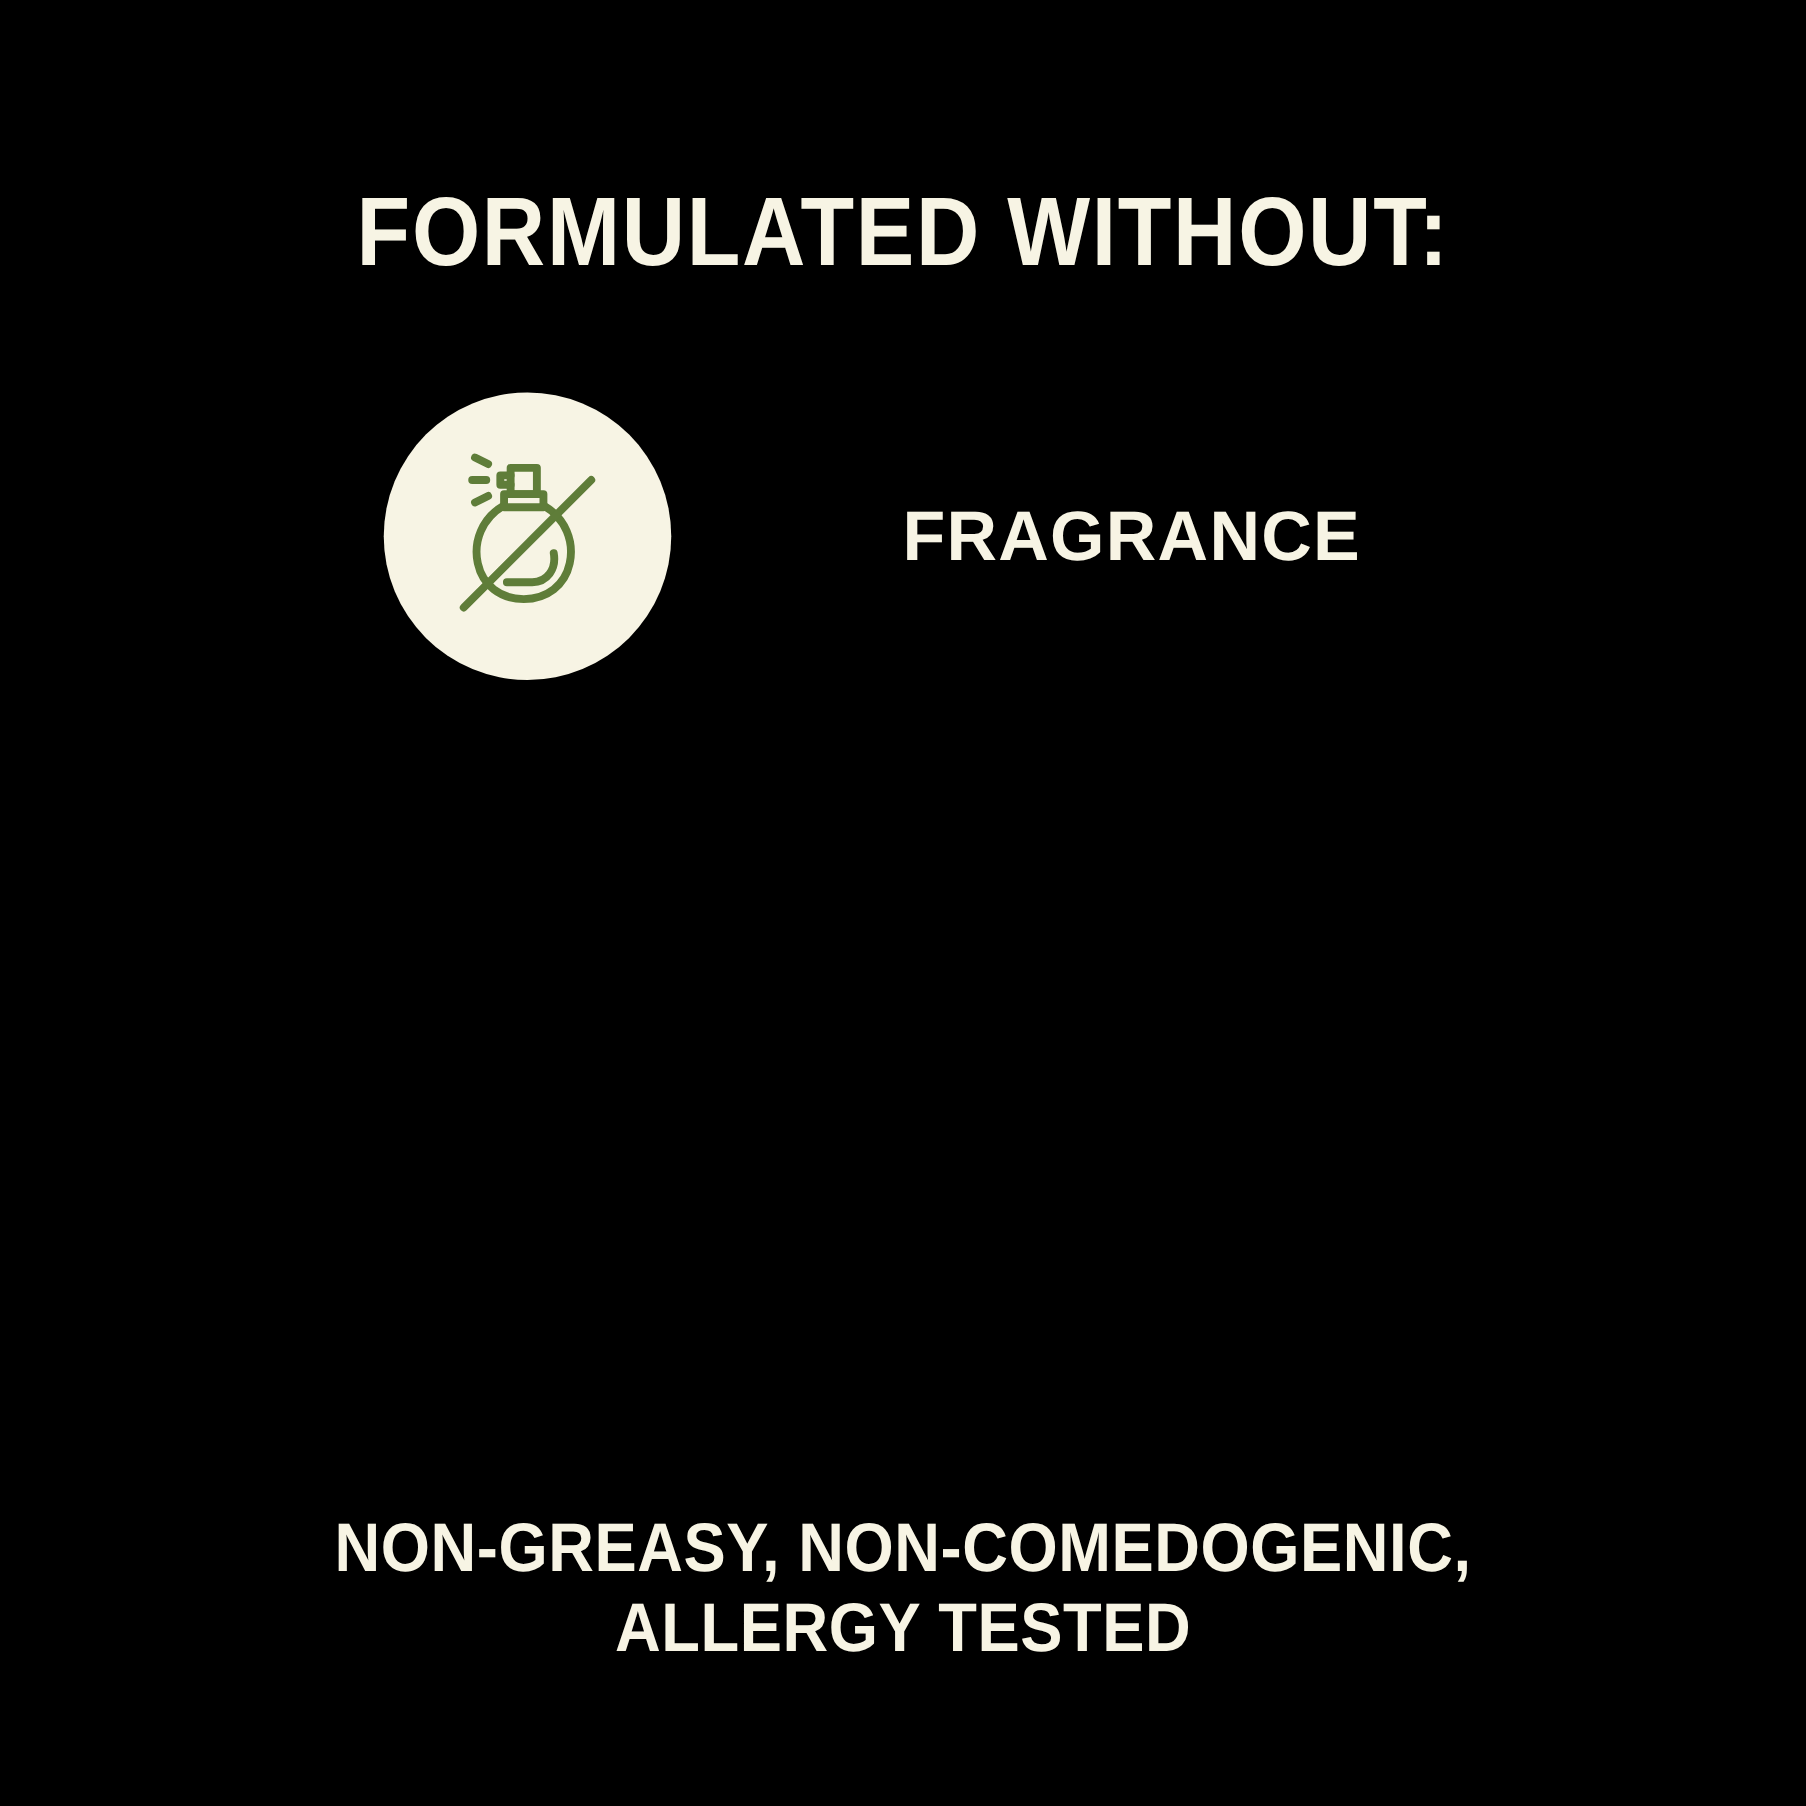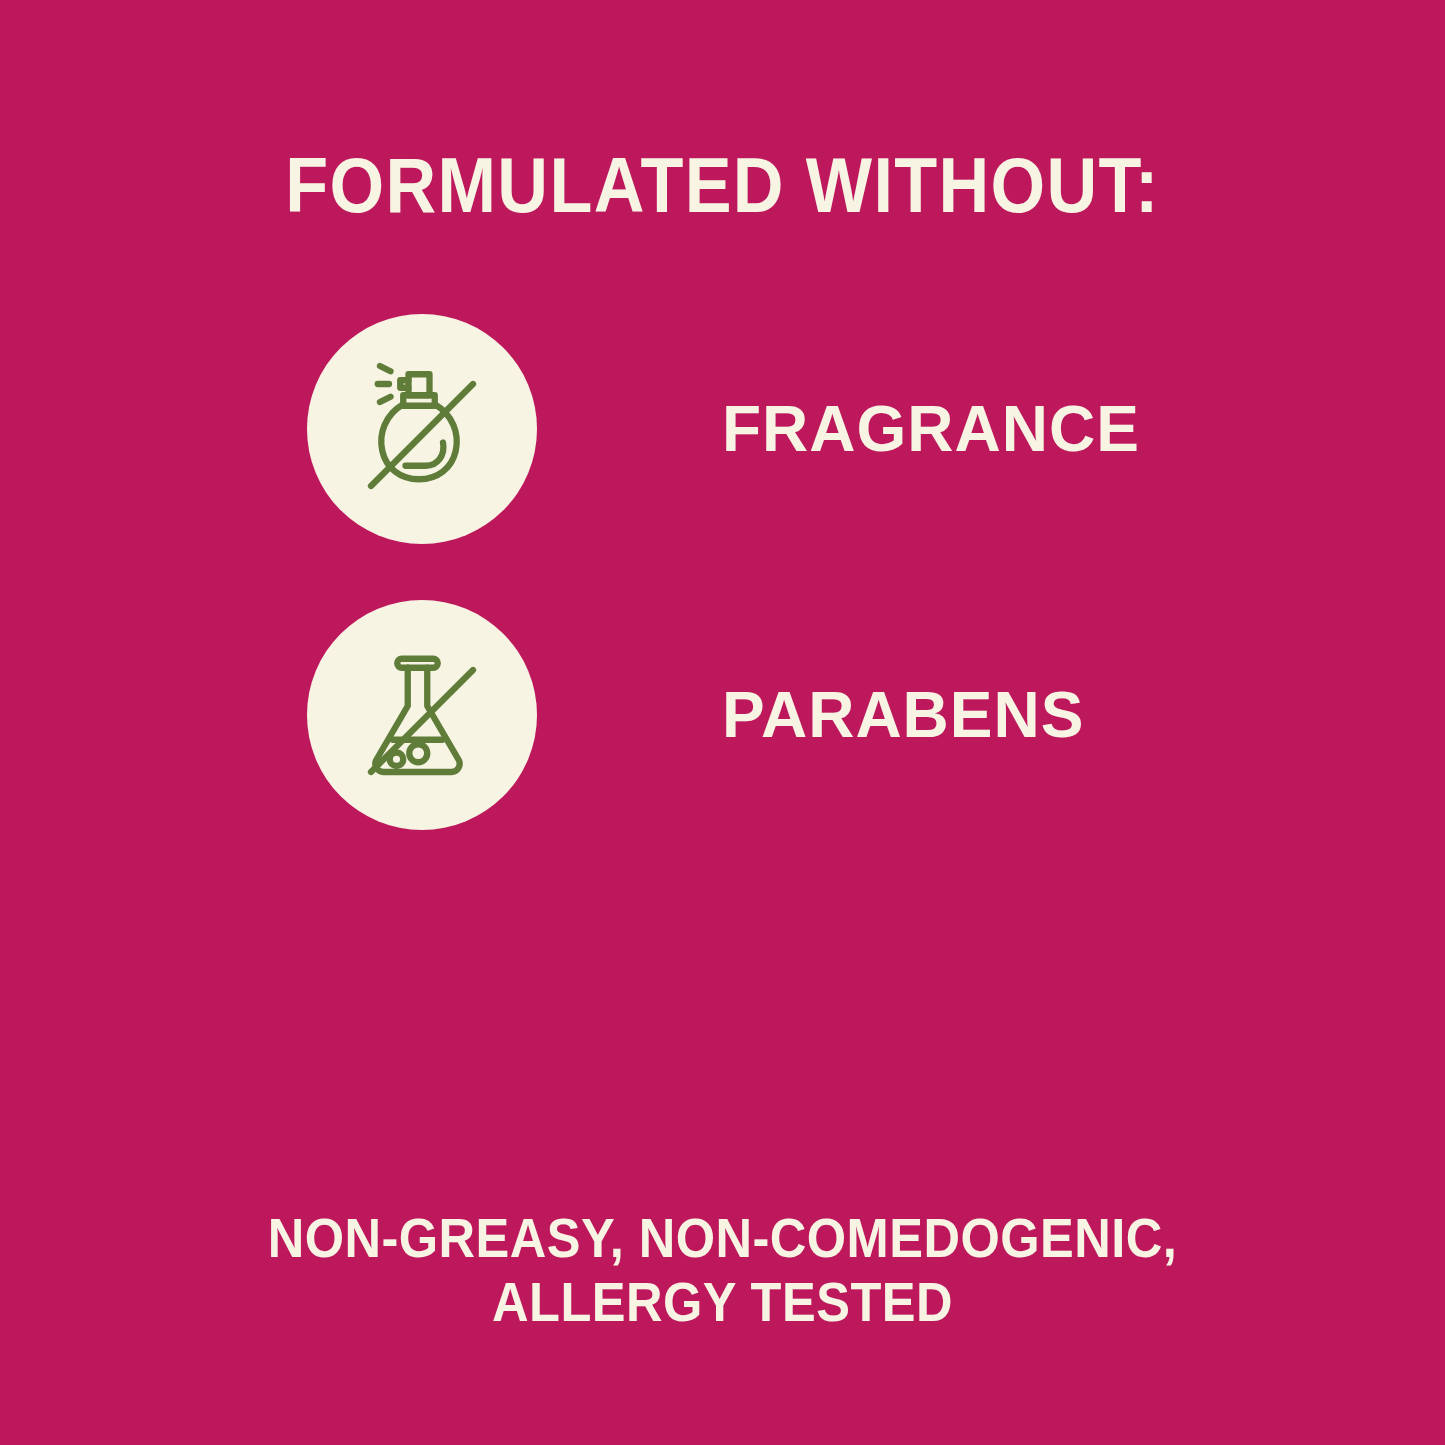--- a/index.html
+++ b/index.html
@@ -9,21 +9,21 @@
   body {
     width: 1445px;
     height: 1445px;
     overflow: hidden;
     font-family: "Liberation Sans", sans-serif;
   }
   #poster {
     position: relative;
     width: 1445px;
     height: 1445px;
-    background: #be185d;
+    background: #000000;
     overflow: hidden;
   }
 
   
   .title {
     position: absolute;
     left: 0;
     top: 146px;
     width: 1445px;
     text-align: center;
@@ -72,21 +72,21 @@
   .icon-circle svg {
     display: block;
     width: 150px;
     height: 150px;
   }
 
   .row-label {
     margin-left: 185px;
     color: #F7F4E4;
     font-family: "Liberation Sans", sans-serif;
-    font-size: 64px;
+    font-size: 56px;
     font-weight: 700;
     letter-spacing: 1px;
     line-height: 1;
     white-space: nowrap;
   }
 
   
   .footer {
     position: absolute;
     left: 0;
@@ -133,38 +133,20 @@
           <path d="M29 11.5 L22 8"></path>
           <path d="M28 20 L20.5 20"></path>
           <path d="M29 28.5 L22 32"></path>
 
           <path d="M16 88 L84 20"></path>
         </svg>
       </div>
       <div class="row-label">FRAGRANCE</div>
     </div>
 
-    <div class="row row-1">
-      <div class="icon-circle">
-        <svg viewBox="0 0 100 100" fill="none" stroke="#5F7D39" stroke-width="4.2" stroke-linecap="round" stroke-linejoin="round">
-
-          <path d="M36.5 12.5 L57.5 12.5 A3 3 0 0 1 57.5 18.5 L36.5 18.5 A3 3 0 0 1 36.5 12.5 Z"></path>
-
-          <path d="M40.5 18.5 L40.5 44 L19.5 80 A5.5 5.5 0 0 0 24.5 88 L69.5 88 A5.5 5.5 0 0 0 74.5 80 L53.5 44 L53.5 18.5"></path>
-
-          <path d="M30.5 66.5 L63.5 66.5"></path>
-
-          <circle cx="47.5" cy="75.5" r="6"></circle>
-          <circle cx="33" cy="79.5" r="4.5"></circle>
-
-          <path d="M16 88 L84 20"></path>
-        </svg>
-      </div>
-      <div class="row-label">PARABENS</div>
-    </div>
 
 
   </div>
 
   <div class="footer">
     <span class="fline">NON-GREASY, NON-COMEDOGENIC,</span>
     <span class="fline">ALLERGY TESTED</span>
   </div>
 
 </div>

